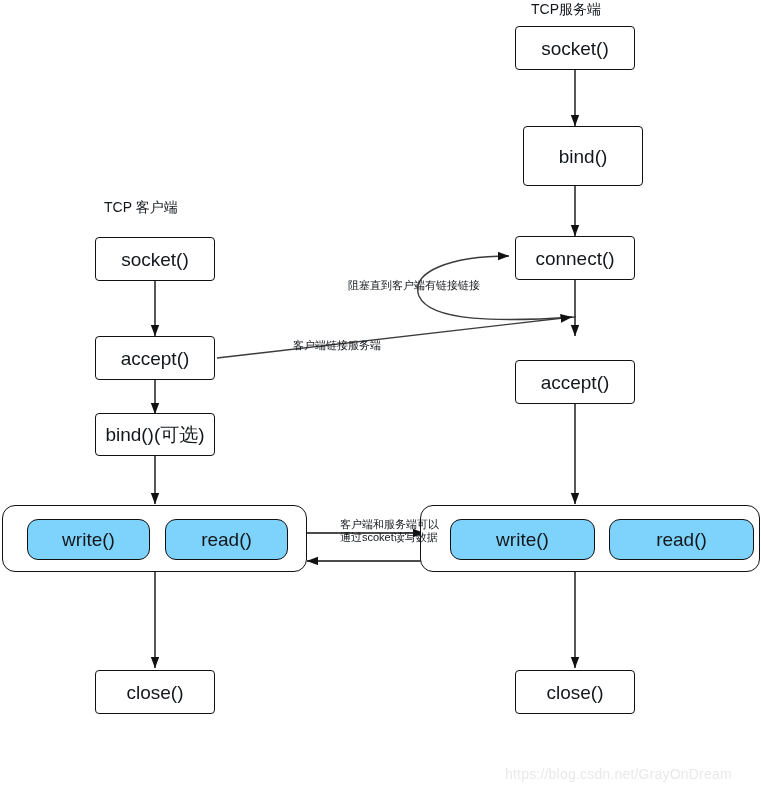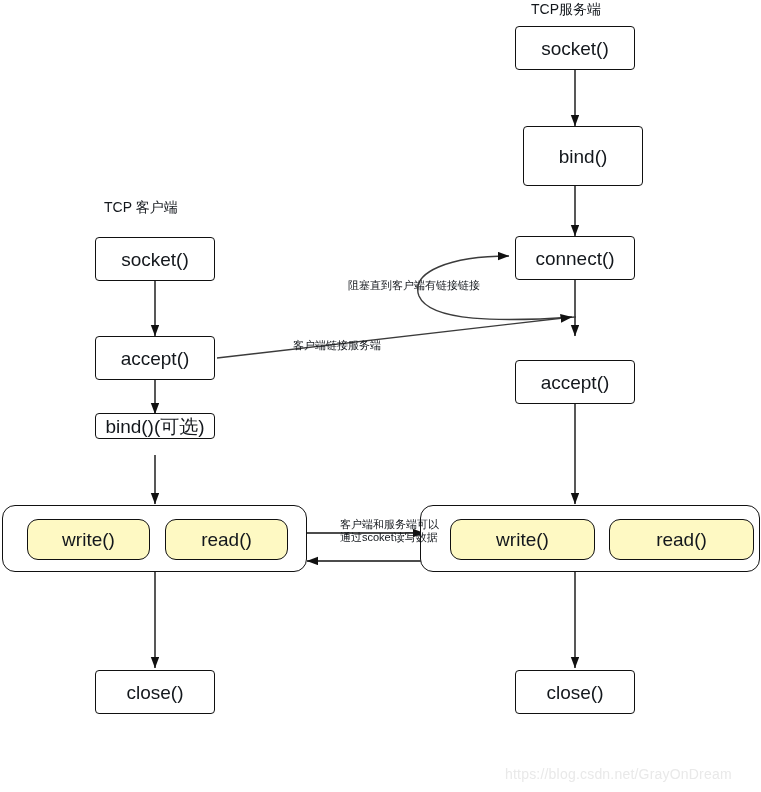--- a/index.html
+++ b/index.html
@@ -48,21 +48,21 @@
     box-sizing: border-box;
     border: 1.3px solid #111111;
     border-radius: 13px;
     background: #ffffff;
   }
   .inner-node {
     position: absolute;
     box-sizing: border-box;
     border: 1.3px solid #111111;
     border-radius: 11px;
-    background: #fef9c3;
+    background: #7dd3fc;
     display: flex;
     align-items: center;
     justify-content: center;
     font-size: 19px;
     color: #13171c;
     white-space: nowrap;
   }
   .title {
     position: absolute;
     font-size: 14px;
@@ -130,21 +130,21 @@
 
   <div class="group-node" style="left:420px; top:505px; width:340px; height:67px;">
     <div class="inner-node" style="left:29px; top:13px; width:145px; height:41px;">write()</div>
     <div class="inner-node" style="left:188px; top:13px; width:145px; height:41px;">read()</div>
   </div>
 
   <div class="node" style="left:515px; top:670px; width:120px; height:44px;">close()</div>
 
   <div class="node" style="left:95px; top:237px; width:120px; height:44px;">socket()</div>
   <div class="node" style="left:95px; top:336px; width:120px; height:44px;">accept()</div>
-  <div class="node" style="left:95px; top:413px; width:120px; height:26px;">bind()(可选)</div>
+  <div class="node" style="left:95px; top:413px; width:120px; height:43px;">bind()(可选)</div>
 
   <div class="group-node" style="left:2px; top:505px; width:305px; height:67px;">
     <div class="inner-node" style="left:24px; top:13px; width:123px; height:41px;">write()</div>
     <div class="inner-node" style="left:162px; top:13px; width:123px; height:41px;">read()</div>
   </div>
 
   <div class="node" style="left:95px; top:670px; width:120px; height:44px;">close()</div>
 
   <div class="edge-label" style="left:348px; top:279px;">阻塞直到客户端有链接链接</div>
 

